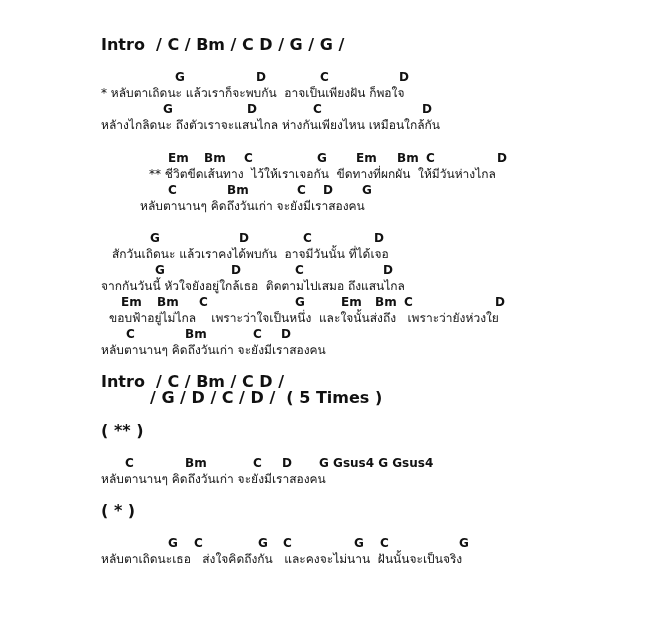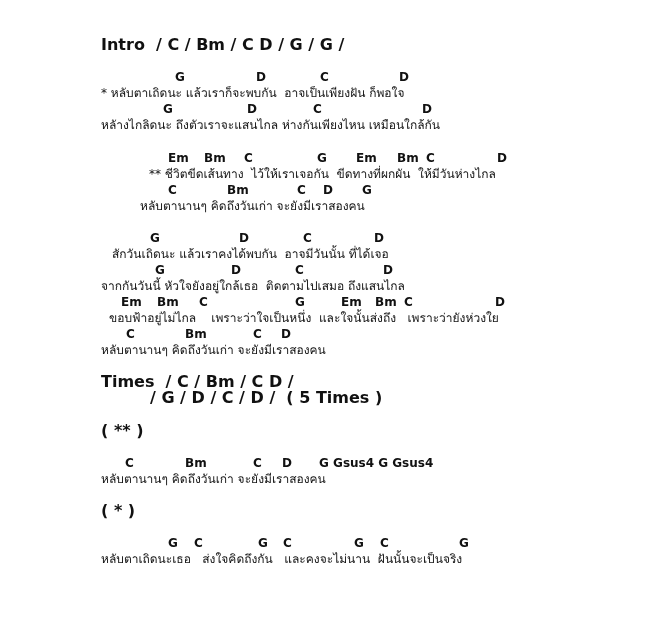--- a/index.html
+++ b/index.html
@@ -77,21 +77,21 @@
     </div>
   <div class="line lyric" style="left:89px;top:310px;margin-left:20px;">ขอบฟ้าอยู่ไม่ไกล    เพราะว่าใจเป็นหนึ่ง  และใจนั้นส่งถึง   เพราะว่ายังห่วงใย</div>
   <div class="chord-row">
       <span class="chord" style="left: 126px; top: 326px;">C</span>
       <span class="chord" style="left: 185px; top: 326px;">Bm</span>
       <span class="chord" style="left: 253px; top: 326px;">C</span>
       <span class="chord" style="left: 281px; top: 326px;">D</span>
     </div>
   <div class="line lyric" style="left:101px;top:342px;">หลับตานานๆ คิดถึงวันเก่า จะยังมีเราสองคน</div>
 
-  <div class="line bold" style="left:101px;top:374px;">Times  / C / Bm / C D /</div>
+  <div class="line bold" style="left:101px;top:374px;">Intro  / C / Bm / C D /</div>
   <div class="line bold" style="left:150px;top:390px;">/ G / D / C / D /  ( 5 Times )</div>
 
   <div class="line bold" style="left:101px;top:423px;">( ** )</div>
 
   <div class="chord-row">
       <span class="chord" style="left: 125px; top: 455px;">C</span>
       <span class="chord" style="left: 185px; top: 455px;">Bm</span>
       <span class="chord" style="left: 253px; top: 455px;">C</span>
       <span class="chord" style="left: 282px; top: 455px;">D</span>
       <span class="chord" style="left: 319px; top: 455px;">G Gsus4 G Gsus4</span>

